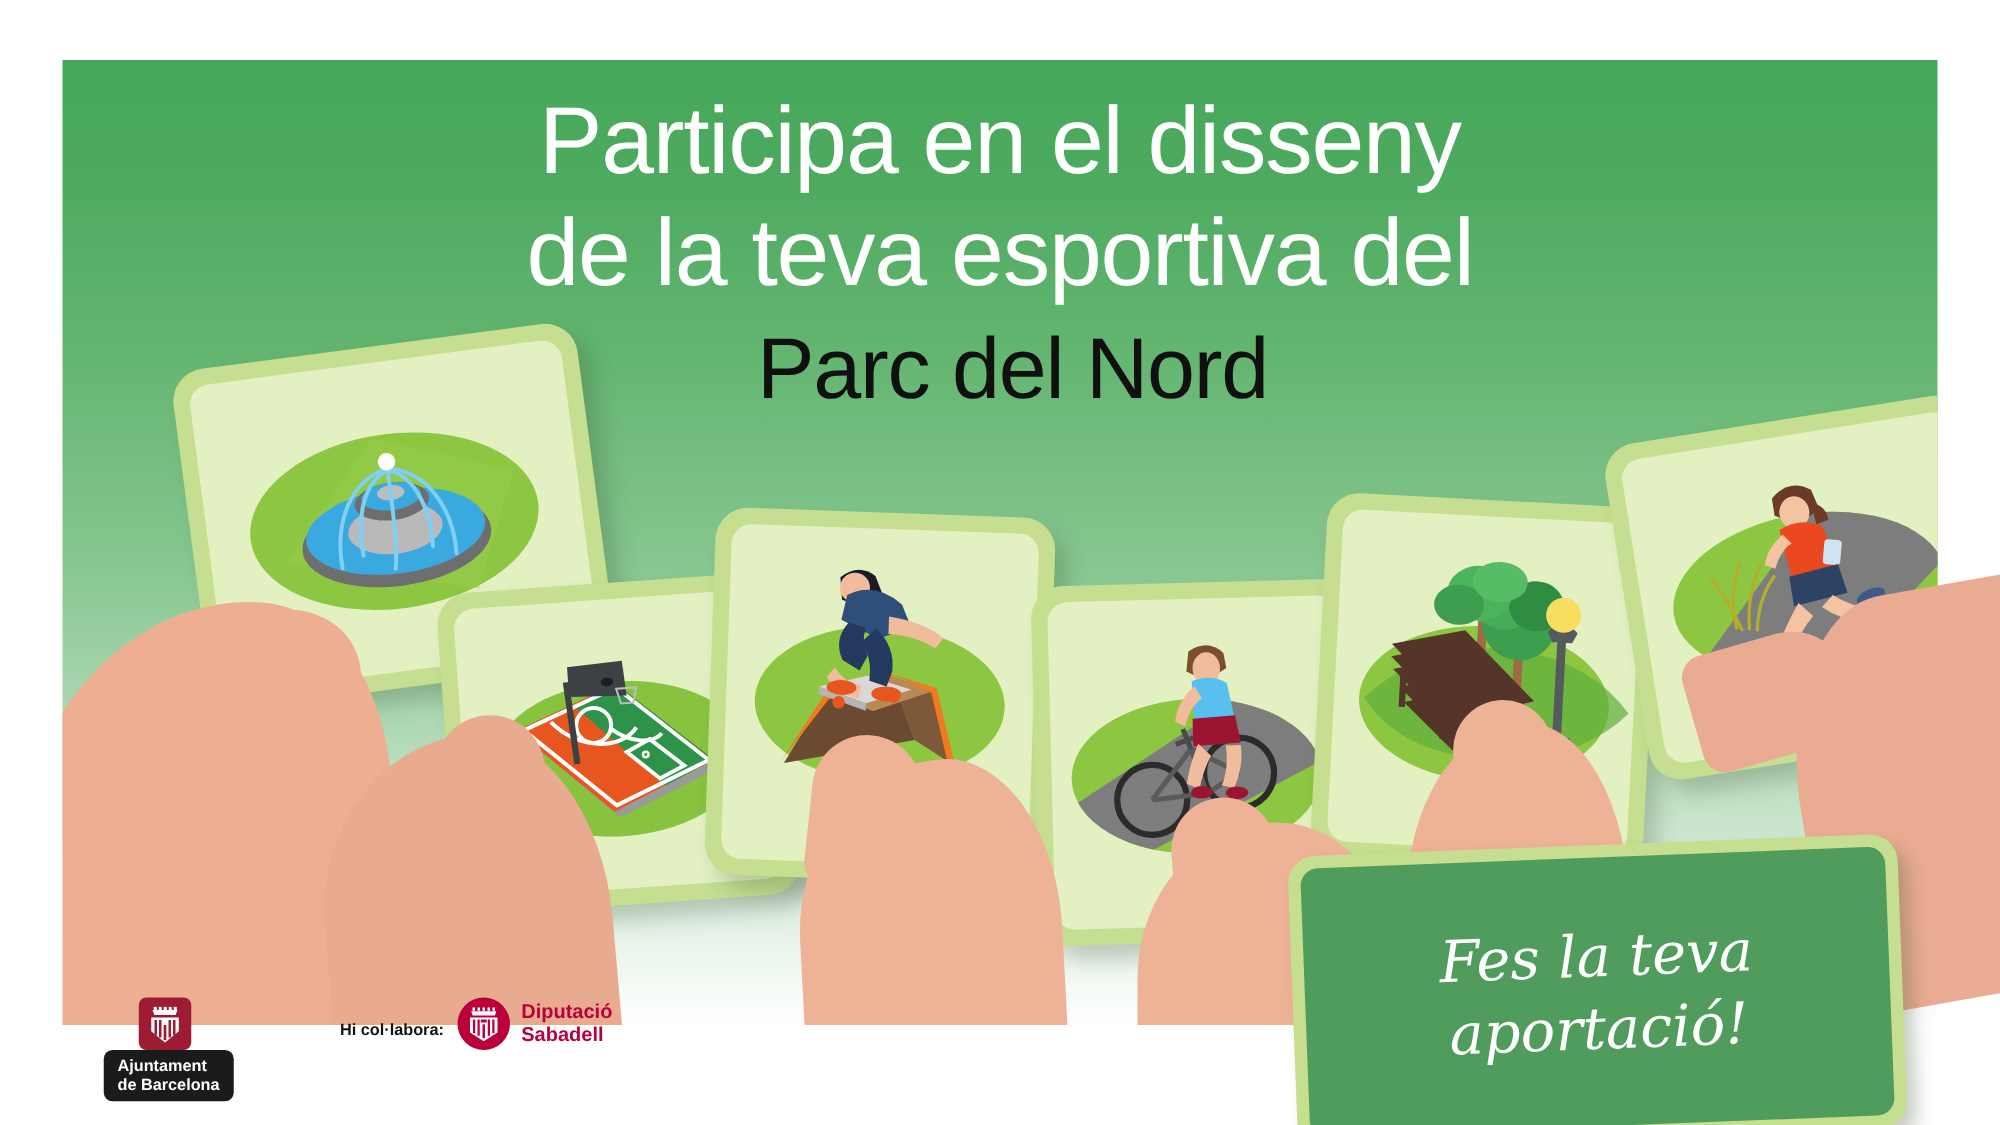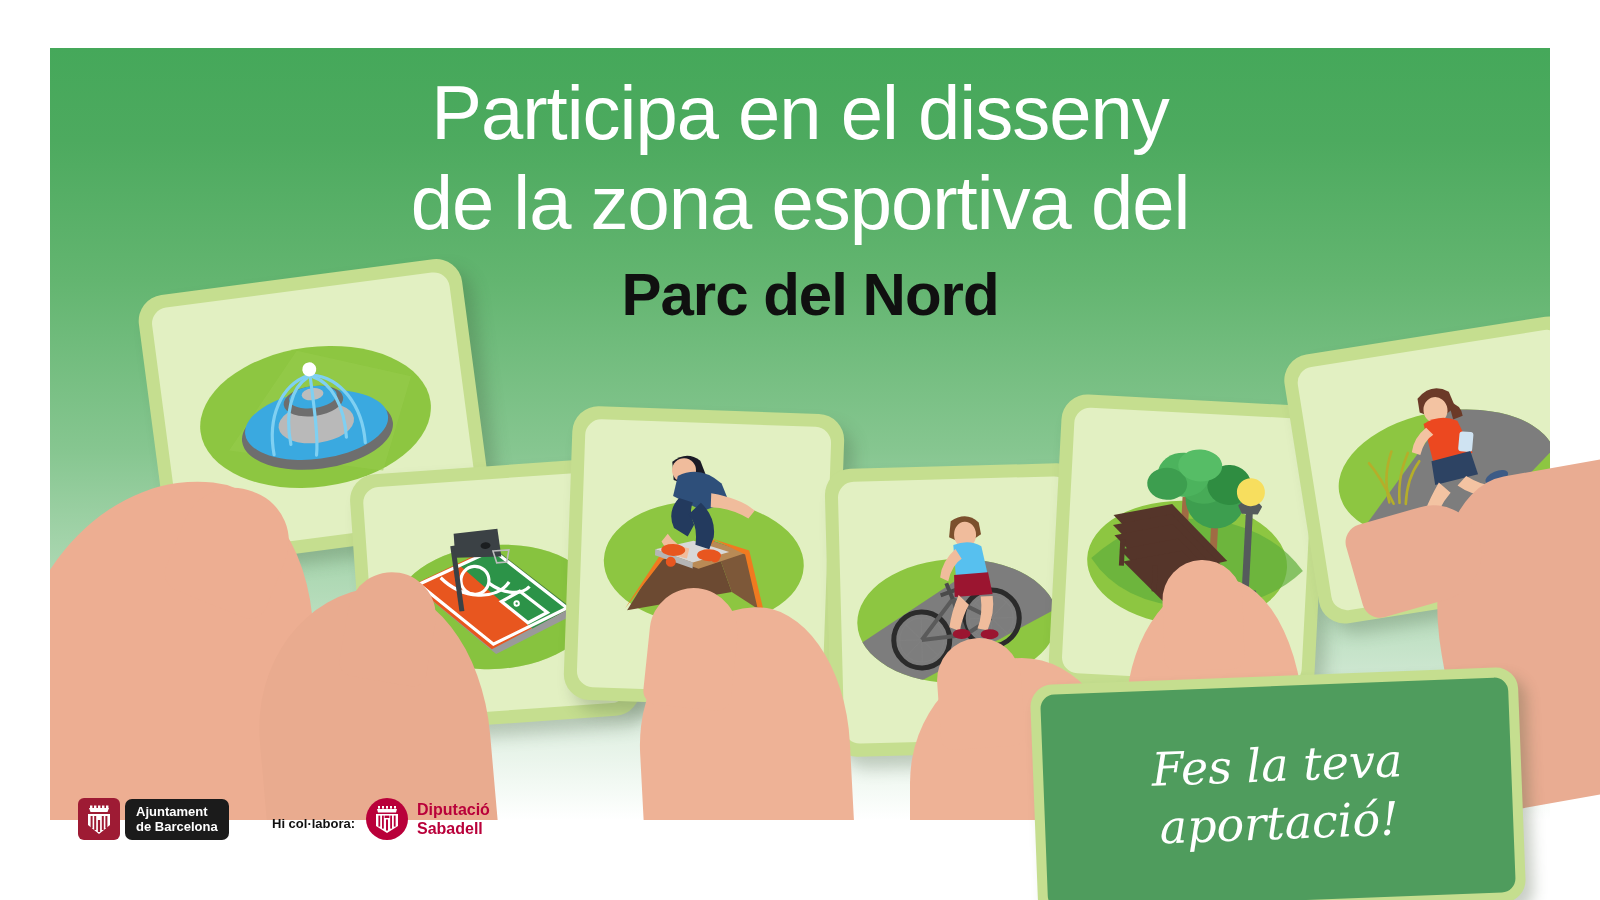--- a/index.html
+++ b/index.html
@@ -120,21 +120,21 @@
   
   .title{
     position:absolute;left:0;right:0;top:20px;text-align:center;
     z-index:8;pointer-events:none;
   }
   .title .l1,.title .l2{
     color:#ffffff;font-size:76px;line-height:90px;font-weight:400;
     letter-spacing:-1px;display:block;
   }
   .title .l3{
-    color:#101010;font-size:60px;line-height:94px;font-weight:700;
+    color:#101010;font-size:69px;line-height:94px;font-weight:400;
     letter-spacing:-1px;display:block;padding-left:20px;
   }
 
   
   .cta{
     position:absolute;left:1034px;top:676px;width:468px;height:215px;
     background:#c5de8f;border-radius:22px;padding:10px;
     transform:rotate(-2.2deg);
     box-shadow:8px 10px 14px rgba(60,80,50,.28);
     z-index:9;
@@ -143,21 +143,21 @@
     width:100%;height:100%;background:#4f9c5d;border-radius:14px;
     display:flex;align-items:center;justify-content:center;
   }
   .cta-text{
     color:#ffffff;font-family:"DejaVu Serif",serif;font-style:italic;
     font-size:46px;line-height:58px;text-align:center;font-weight:400;
   }
 
   
   .footer{position:absolute;left:0;top:820px;width:1600px;height:80px;}
-  .logo-sbd{position:absolute;left:78px;top:-22px;display:flex;align-items:center;}
+  .logo-sbd{position:absolute;left:78px;top:-22px;display:flex;align-items:center;flex-direction:column;}
   .shield-box{
     width:42px;height:42px;background:#9e1b34;border-radius:6px;
     display:flex;align-items:center;justify-content:center;
   }
   .name-box{
     margin-left:5px;background:#1b1b1b;border-radius:7px;
     padding:5px 11px 6px 11px;color:#fff;font-size:13px;line-height:15px;
     font-weight:700;
   }
   .collab{position:absolute;left:272px;top:-4px;font-size:13px;color:#111;font-weight:700;}
@@ -382,21 +382,21 @@
     <div class="hand h3f"></div>
 
     <div class="hand h4"></div>
     <div class="hand h4f"></div>
 
     <div class="hand h5"></div>
     <div class="hand h5f"></div>
 
     <div class="title">
       <span class="l1">Participa en el disseny</span>
-      <span class="l2">de la zona esportiva del</span>
+      <span class="l2">de la teva esportiva del</span>
       <span class="l3">Parc del Nord</span>
     </div>
 
   </div>
 
   <div class="hand h6"></div>
   <div class="hand h6f"></div>
 
   <div class="cta">
     <div class="cta-inner">

